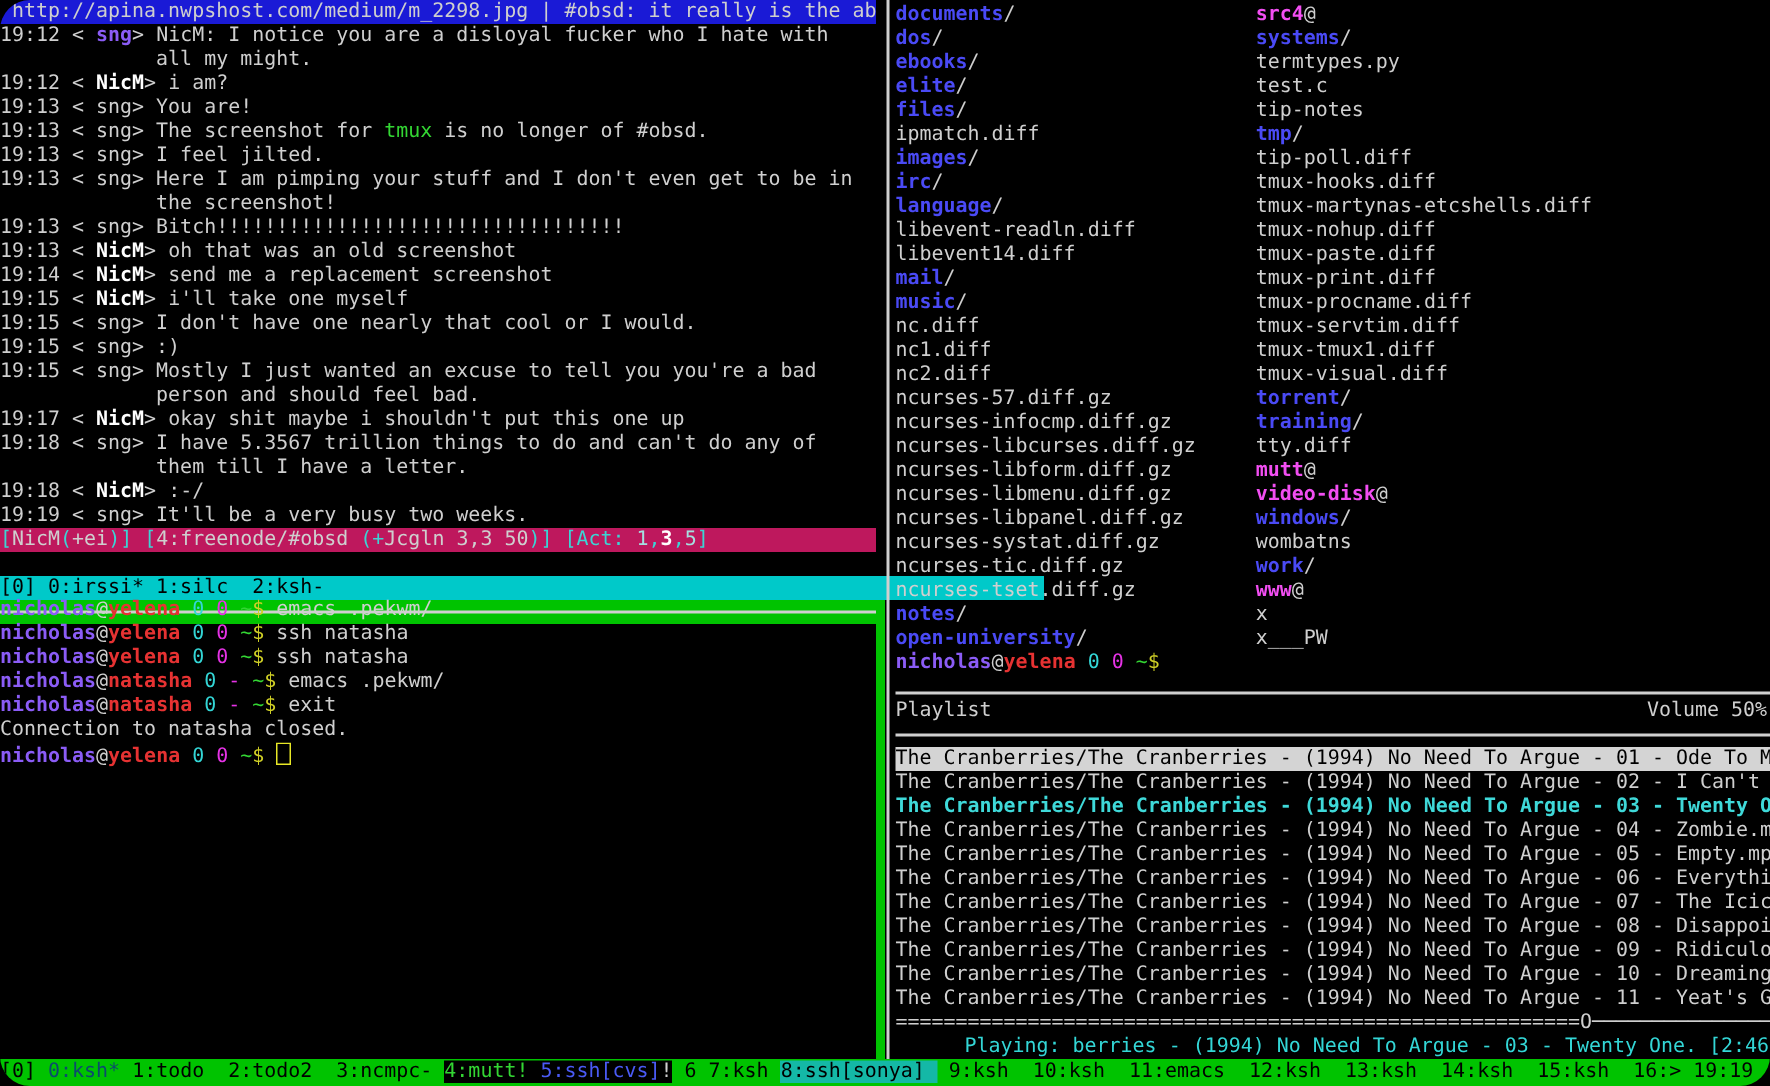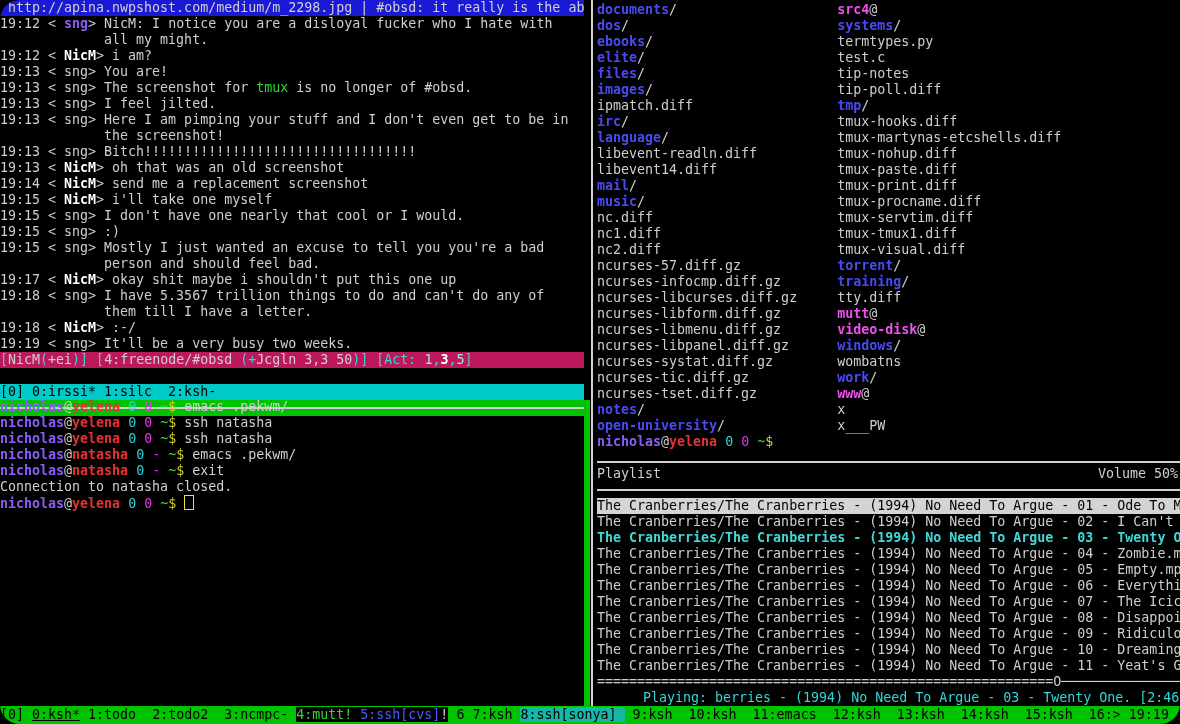--- a/index.html
+++ b/index.html
@@ -13,33 +13,33 @@
   .c-y{color:#cfcf26}
   .c-r{color:#e63232;font-weight:bold}
   .c-c{color:#33d6d6}
   .c-C{color:#3cd4d4}
   .c-p{color:#a5e0e0}
   .c-m{color:#e632e6}
   .c-g{color:#33d633}
   .c-d{color:#4a4af5;font-weight:bold}
   .c-s{color:#f24ef2;font-weight:bold}
   .c-k{color:#000000}
-  .c-ku{color:#000000;text-decoration:underline}
+  .c-ku{color:#0c4a6e;}
   .c-obg{background:#000;color:#33d633}
   .c-obb{background:#000;color:#4a5af5}
   .c-obw{background:#000;color:#cfcfcf}
   .c-cyk{background:#14b8a6;color:#000}
   .cursor{display:inline-block;width:8px;height:13px;border:1px solid #e8e826;vertical-align:-2px;}
   
   .pane-left{position:absolute;left:0;top:0;width:584px;height:706px;}
   .topic-bar{position:absolute;left:0;top:0;width:584px;height:16px;background:#1a1ad6;}
   .irc-lines{position:absolute;left:0;top:16px;width:584px;}
   .irc-status{position:absolute;left:0;top:352px;width:584px;height:16px;background:#be185d;}
   .irc-input{position:absolute;left:0;top:368px;width:584px;height:16px;margin-top:19px;}
-  .inner-bar{position:absolute;left:0;top:384px;width:584px;height:16px;background:#00c9c9;}
+  .inner-bar{position:absolute;left:0;top:384px;width:696px;height:16px;background:#00c9c9;}
   .split-h{position:absolute;left:0;top:400px;width:590px;height:16px;background:#00c300;}
   .split-h .hline{position:absolute;left:0;top:7px;width:100%;height:2px;background:#cfcfcf;}
   .shell-area{position:absolute;left:0;top:399px;width:679px;}
   .vline{position:absolute;left:591px;top:0;width:2px;height:706px;background:#cfcfcf;}
   .vgreen{position:absolute;left:584px;top:400px;width:6px;height:306px;background:#00c300;}
   .pane-files{position:absolute;left:597px;top:2px;width:583px;}
   .split-r{position:absolute;left:597px;top:461px;width:583px;height:2px;background:#cfcfcf;}
   .pane-player{position:absolute;left:597px;top:466px;width:583px;height:240px;}
   .pl-header{position:absolute;left:0;top:0;width:583px;height:16px;}
   .pl-title{position:absolute;left:0;top:0;}
@@ -105,22 +105,22 @@
 
   <div class="vgreen"></div>
   <div class="vline"></div>
 
   <div class="pane-files">
       <div class="row"><span class="c-d">documents</span><span class="c-w">/</span><span class="c-w">                    </span><span class="c-s">src4</span><span class="c-w">@</span></div>
       <div class="row"><span class="c-d">dos</span><span class="c-w">/</span><span class="c-w">                          </span><span class="c-d">systems</span><span class="c-w">/</span></div>
       <div class="row"><span class="c-d">ebooks</span><span class="c-w">/</span><span class="c-w">                       </span><span class="c-w">termtypes.py</span></div>
       <div class="row"><span class="c-d">elite</span><span class="c-w">/</span><span class="c-w">                        </span><span class="c-w">test.c</span></div>
       <div class="row"><span class="c-d">files</span><span class="c-w">/</span><span class="c-w">                        </span><span class="c-w">tip-notes</span></div>
+      <div class="row"><span class="c-w">ipmatch.diff</span><span class="c-w">                  </span><span class="c-d">tmp</span><span class="c-w">/</span></div>
       <div class="row"><span class="c-d">images</span><span class="c-w">/</span><span class="c-w">                       </span><span class="c-w">tip-poll.diff</span></div>
-      <div class="row"><span class="c-w">ipmatch.diff</span><span class="c-w">                  </span><span class="c-d">tmp</span><span class="c-w">/</span></div>
       <div class="row"><span class="c-d">irc</span><span class="c-w">/</span><span class="c-w">                          </span><span class="c-w">tmux-hooks.diff</span></div>
       <div class="row"><span class="c-d">language</span><span class="c-w">/</span><span class="c-w">                     </span><span class="c-w">tmux-martynas-etcshells.diff</span></div>
       <div class="row"><span class="c-w">libevent-readln.diff</span><span class="c-w">          </span><span class="c-w">tmux-nohup.diff</span></div>
       <div class="row"><span class="c-w">libevent14.diff</span><span class="c-w">               </span><span class="c-w">tmux-paste.diff</span></div>
       <div class="row"><span class="c-d">mail</span><span class="c-w">/</span><span class="c-w">                         </span><span class="c-w">tmux-print.diff</span></div>
       <div class="row"><span class="c-d">music</span><span class="c-w">/</span><span class="c-w">                        </span><span class="c-w">tmux-procname.diff</span></div>
       <div class="row"><span class="c-w">nc.diff</span><span class="c-w">                       </span><span class="c-w">tmux-servtim.diff</span></div>
       <div class="row"><span class="c-w">nc1.diff</span><span class="c-w">                      </span><span class="c-w">tmux-tmux1.diff</span></div>
       <div class="row"><span class="c-w">nc2.diff</span><span class="c-w">                      </span><span class="c-w">tmux-visual.diff</span></div>
       <div class="row"><span class="c-w">ncurses-57.diff.gz</span><span class="c-w">            </span><span class="c-d">torrent</span><span class="c-w">/</span></div>

